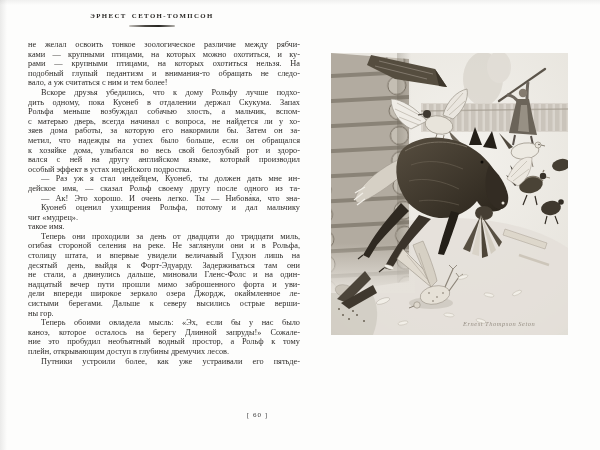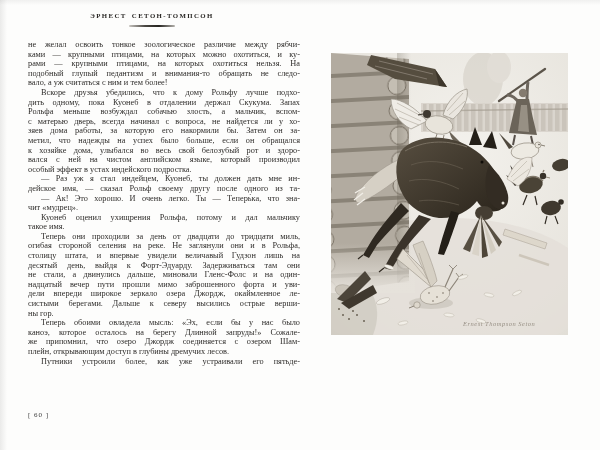--- a/index.html
+++ b/index.html
@@ -15,21 +15,21 @@
        font-size:6.8px;font-weight:700;letter-spacing:1.4px;word-spacing:2px;color:#2a2825;}
   .head-rule{position:absolute;left:129px;top:25px;width:46px;height:2px;border-radius:1px;
        background:linear-gradient(90deg,#c9c6c1,#4a4742 35%,#262420 65%,#b5b2ad);}
 
   .text-col{position:absolute;left:28px;top:40px;width:272px;color:#2e2c2a;}
   .line{font-size:8.3px;line-height:9.6px;height:9.6px;overflow:hidden;
         text-align:justify;text-align-last:justify;white-space:normal;}
   .line.pe{text-align-last:left;}
   .line.in{text-indent:13px;}
 
-  .folio{position:absolute;left:28px;top:411px;width:240px;text-align:left;
+  .folio{position:absolute;left:28px;top:411px;width:240px;text-align:right;
        font-size:7px;letter-spacing:1px;color:#3a3a3a;}
 
   .illus{position:absolute;left:331px;top:53px;width:237px;height:282px;}
 </style>
 </head>
 <body>
 
 <div class="page">
   <div class="edge-left"></div>
   <div class="edge-top"></div>
@@ -43,40 +43,40 @@
     <div class="line">рами — крупными птицами, на которых охотиться нельзя. На</div>
     <div class="line">подобный глупый педантизм и внимания-то обращать не следо-</div>
     <div class="line pe">вало, а уж считаться с ним и тем более!</div>
     <div class="line in">Вскоре друзья убедились, что к дому Рольфу лучше подхо-</div>
     <div class="line">дить одному, пока Куонеб в отдалении держал Скукума. Запах</div>
     <div class="line">Рольфа меньше возбуждал собачью злость, а мальчик, вспом-</div>
     <div class="line">с матерью дверь, всегда начинал с вопроса, не найдется ли у хо-</div>
     <div class="line">зяев дома работы, за которую его накормили бы. Затем он за-</div>
     <div class="line">метил, что надежды на успех было больше, если он обращался</div>
     <div class="line">к хозяйке дома, улыбался во весь свой белозубый рот и здоро-</div>
-    <div class="line">вался с ней на чистом английском языке, который производил</div>
+    <div class="line">вался с ней на другу английском языке, который производил</div>
     <div class="line pe">особый эффект в устах индейского подростка.</div>
     <div class="line in">— Раз уж я стал индейцем, Куонеб, ты должен дать мне ин-</div>
     <div class="line">дейское имя, — сказал Рольф своему другу после одного из та-</div>
-    <div class="line in">— Ак! Это хорошо. И очень легко. Ты — Теперь́ка, что зна-</div>
+    <div class="line in">— Ак! Это хорошо. И очень легко. Ты — Нибова́ка, что зна-</div>
+    <div class="line in">Куонеб оценил ухищрения Рольфа, потому и дал мальчику</div>
     <div class="line pe">чит «мудрец».</div>
-    <div class="line in">Куонеб оценил ухищрения Рольфа, потому и дал мальчику</div>
     <div class="line pe">такое имя.</div>
     <div class="line in">Теперь они проходили за день от двадцати до тридцати миль,</div>
     <div class="line">огибая стороной селения на реке. Не заглянули они и в Рольфа,</div>
     <div class="line">столицу штата, и впервые увидели величавый Гудзон лишь на</div>
     <div class="line">десятый день, выйдя к Форт-Эдуарду. Задерживаться там они</div>
     <div class="line">не стали, а двинулись дальше, миновали Гленс-Фолс и на один-</div>
     <div class="line">надцатый вечер пути прошли мимо заброшенного форта и уви-</div>
     <div class="line">дели впереди широкое зеркало озера Джордж, окаймленное ле-</div>
     <div class="line">систыми берегами. Дальше к северу высились острые верши-</div>
     <div class="line pe">ны гор.</div>
     <div class="line in">Теперь обоими овладела мысль: «Эх, если бы у нас было</div>
     <div class="line">каноэ, которое осталось на берегу Длинной запруды!» Сожале-</div>
-    <div class="line">же припомнил, что озеро Джордж соединяется с озером Шам-</div>
+    <div class="line">ние это пробудил необъятный водный простор, а Рольф к тому</div>
     <div class="line pe">плейн, открывающим доступ в глубины дремучих лесов.</div>
     <div class="line in">Путники устроили более, как уже устраивали его пятьде-</div>
   </div>
 
   <div class="folio">[ 60 ]</div>
 
   <svg class="illus" viewBox="0 0 237 282" width="237" height="282" xmlns="http://www.w3.org/2000/svg">
     <defs>
       <radialGradient id="bgG" cx="0.55" cy="0.35" r="0.95">
         <stop offset="0" stop-color="#f3f1ec"></stop>

